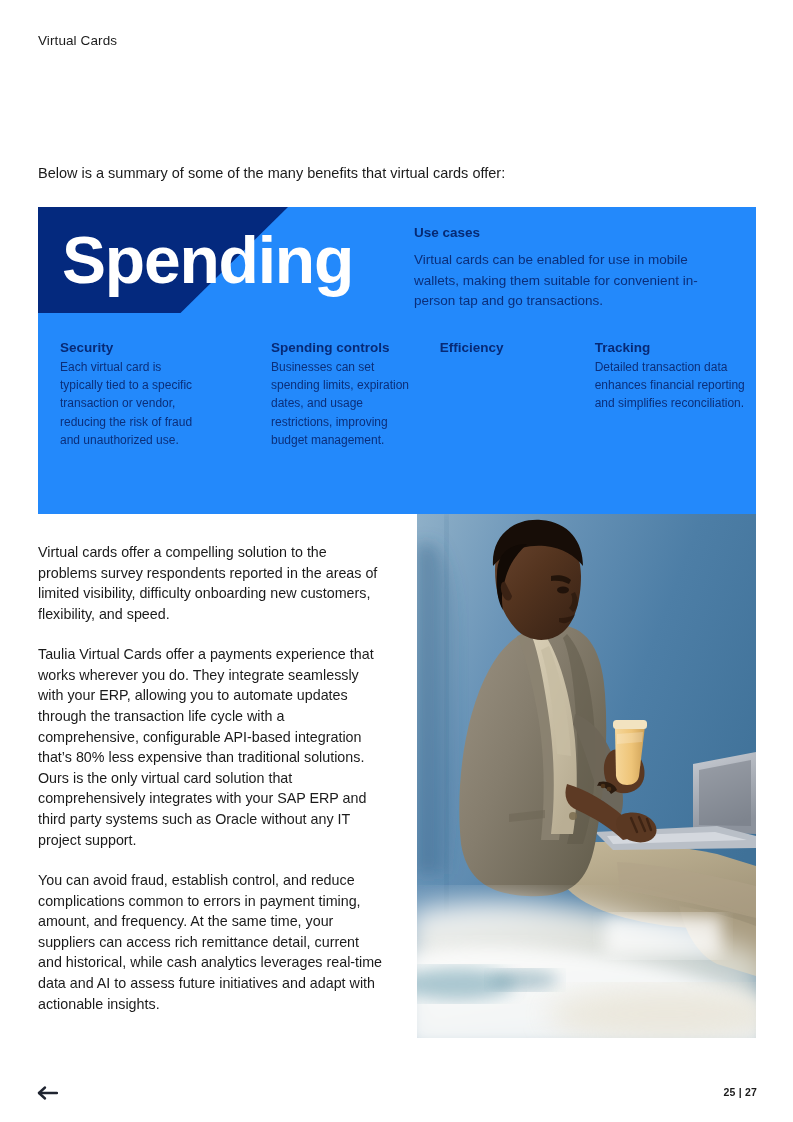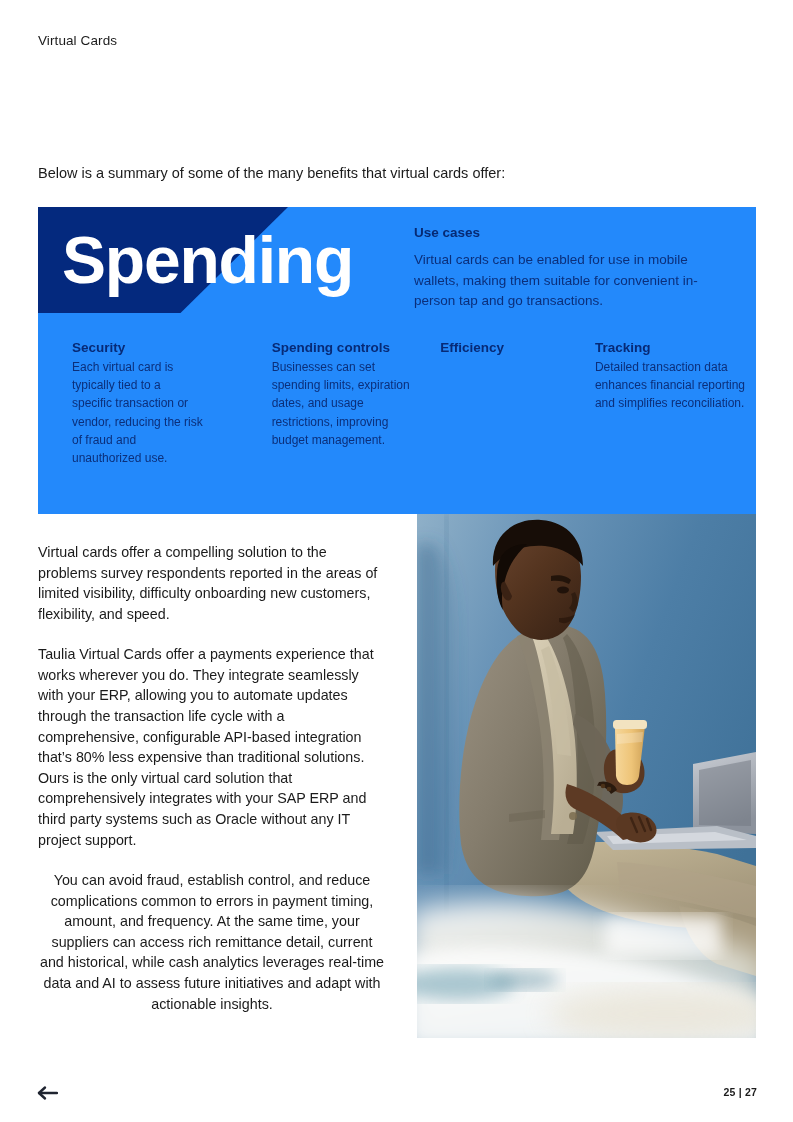--- a/index.html
+++ b/index.html
@@ -93,21 +93,21 @@
     position: absolute;
     left: 0;
     top: 133px;
     width: 718px;
     display: flex;
   }
   .benefit-col {
     box-sizing: border-box;
     padding-right: 24px;
   }
-  .benefit-col.c0 { width: 200px; padding-left: 34px; }
+  .benefit-col.c0 { width: 200px; padding-left: 22px; }
   .benefit-col.c1 { width: 180px; margin-left: 44px; }
   .benefit-col.c2 { width: 165px; }
   .benefit-col.c3 { width: 173px; padding-right: 10px; }
   .benefit-heading {
     font-size: 13.5px;
     font-weight: 700;
     color: #072a76;
     margin-bottom: 3px;
   }
   .benefit-body {
@@ -122,21 +122,21 @@
     left: 38px;
     top: 542px;
     width: 348px;
   }
   .body-par {
     font-size: 14.3px;
     color: #1b1b1b;
     line-height: 1.44;
     margin: 0 0 20px 0;
   }
-  .body-par:last-child { margin-bottom: 9px; text-align: center; }
+  .body-par:last-child { margin-bottom: 9px; }
 
   
   .photo {
     position: absolute;
     left: 417px;
     top: 514px;
     width: 339px;
     height: 524px;
     overflow: hidden;
     background: #6b93b5;

